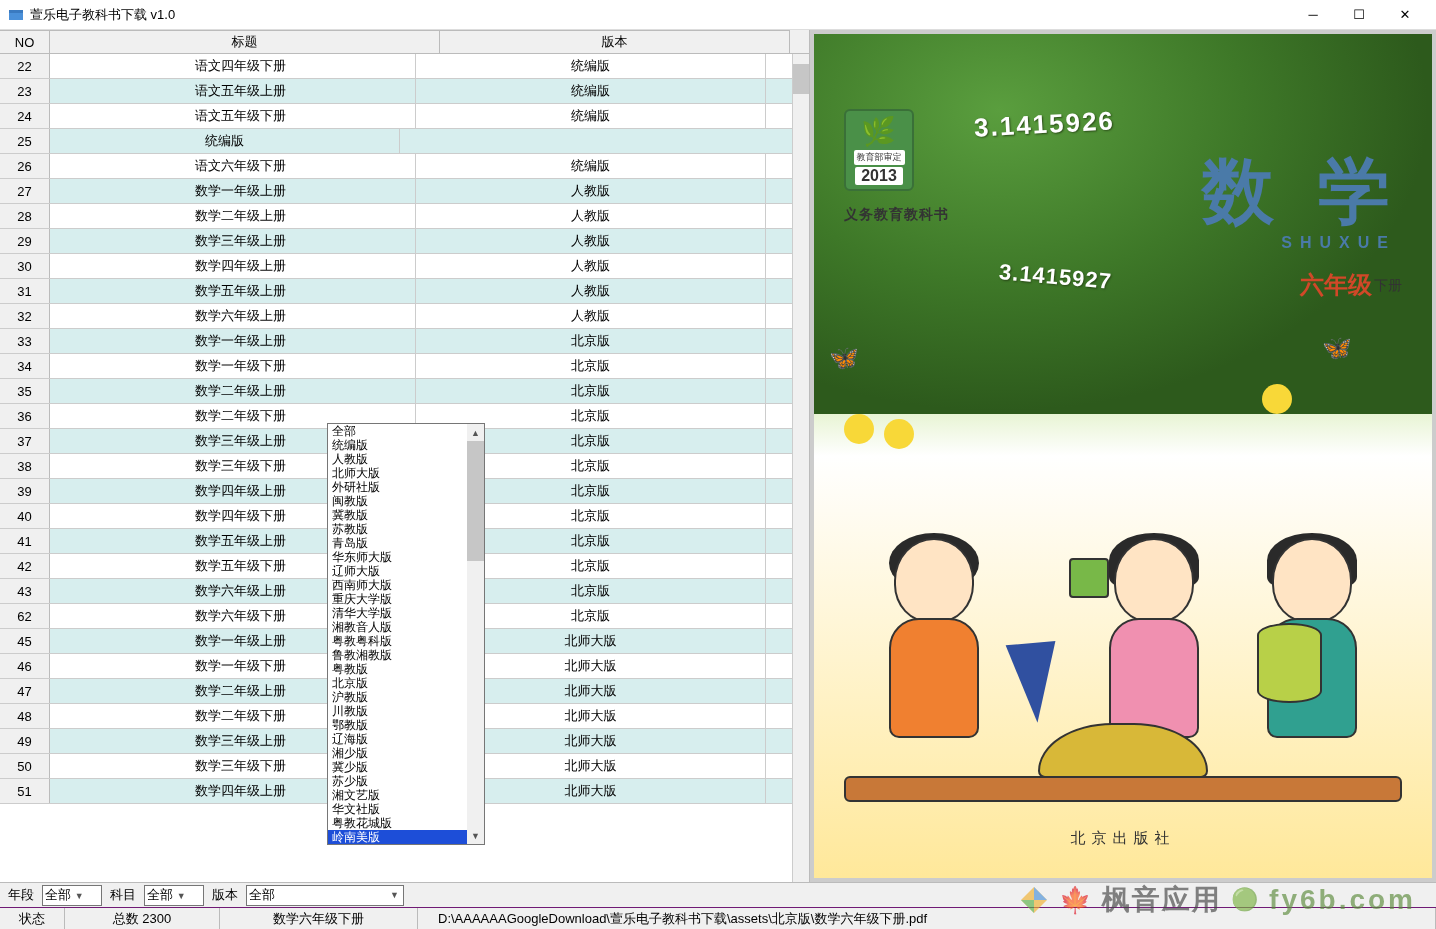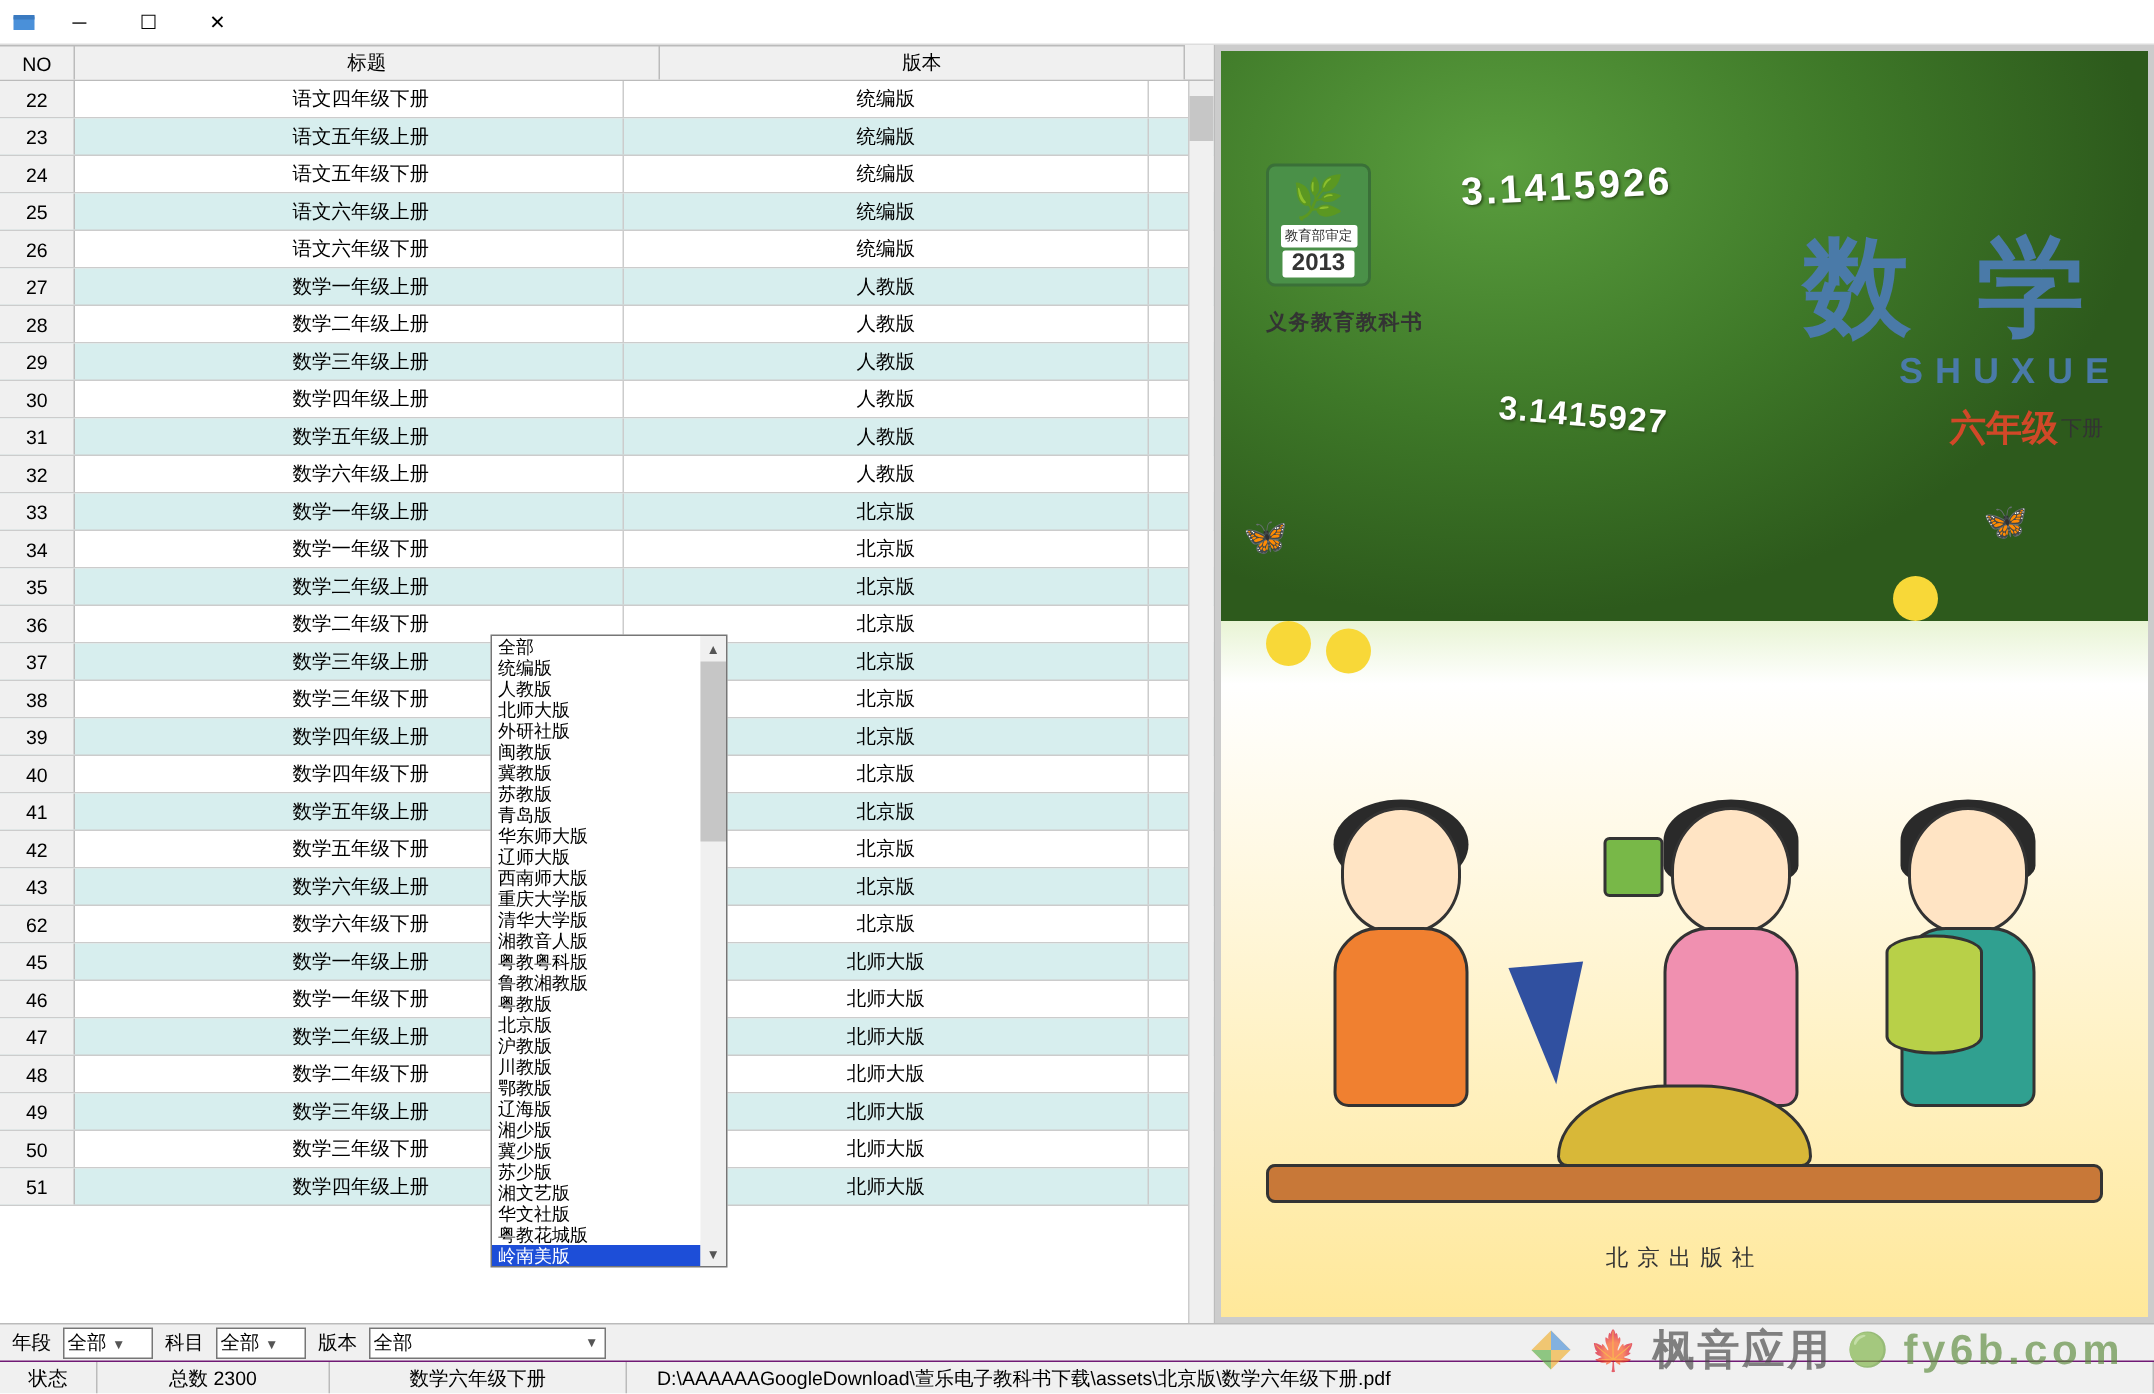--- a/index.html
+++ b/index.html
@@ -40,21 +40,21 @@
 .status-bar { height:22px; background:#f0f0f0; border-top:1px solid #701a75; display:flex; align-items:center; }
 .status-bar .seg { border-right:1px solid #bbb; padding:0 12px; line-height:22px; height:100%; }
 .status-bar .seg.first { width:65px; text-align:center; }
 .status-bar .seg.count { width:155px; text-align:center; }
 .status-bar .seg.name { width:198px; text-align:center; }
 .status-bar .seg.path { flex:1; padding-left:20px; }
 .preview { width:100%; height:100%; background:#fff; position:relative; overflow:hidden; }
 .book-cover { width:100%; height:100%; position:relative; background:linear-gradient(180deg,#c8e89a 0%,#e8f4d4 45%,#fff 50%,#ffe89a 100%); }
 .tree-area { position:absolute; top:0; left:0; right:0; height:45%; background:radial-gradient(ellipse at 30% 20%,#5a9e3e 0%,#3e7828 40%,#2d5a1c 70%); }
 .book-title { position:absolute; top:110px; right:30px; font-size:72px; color:#4a7aa8; font-weight:bold; letter-spacing:12px; }
-.book-sub { position:absolute; top:200px; right:18px; font-size:24px; color:#4a7aa8; letter-spacing:8px; font-weight:bold;margin-left:23px; }
+.book-sub { position:absolute; top:200px; right:36px; font-size:16px; color:#4a7aa8; letter-spacing:8px; font-weight:bold;margin-left:23px; }
 .book-grade { position:absolute; top:235px; right:60px; font-size:24px; color:#d14828; font-weight:bold; }
 .book-vol { position:absolute; top:243px; right:30px; font-size:14px; color:#333; }
 .pi-digits { position:absolute; top:75px; left:160px; font-size:26px; color:#fff; font-weight:bold; letter-spacing:2px; transform:rotate(-3deg); text-shadow:1px 1px 2px #2a4a18; }
 .pi-digits2 { position:absolute; top:230px; left:185px; font-size:22px; color:#fff; font-weight:bold; letter-spacing:1px; transform:rotate(5deg); text-shadow:1px 1px 2px #2a4a18; }
 .badge { position:absolute; top:75px; left:30px; width:70px; height:82px; background:#4a9048; border-radius:6px; display:flex; flex-direction:column; align-items:center; justify-content:center; color:#fff; border:2px solid #3a7038; }
 .badge .leaf { font-size:28px; }
 .badge .txt { font-size:9px; background:#fff; color:#333; padding:1px 3px; margin-top:2px; border-radius:2px; }
 .badge .year { font-size:16px; background:#fff; color:#333; padding:0 6px; font-weight:bold; border-radius:2px; margin-top:2px; }
 .edu-text { position:absolute; top:172px; left:30px; font-size:14px; color:#333; font-weight:bold; letter-spacing:1px; }
 .publisher { position:absolute; bottom:30px; left:50%; transform:translateX(-50%); font-size:15px; color:#333; letter-spacing:6px; }
@@ -89,20 +89,21 @@
 </head>
 <body>
 
 <div class="titlebar">
   <span class="app-icon">
     <svg viewBox="0 0 16 16">
         <rect x="1" y="4" width="14" height="9" fill="#4a90d9"></rect>
         <rect x="1" y="3" width="14" height="3" fill="#3a7ac0"></rect>
       </svg>
   </span>
+  <span class="title">萱乐电子教科书下载 v1.0</span>
   <span class="win-btn">─</span>
   <span class="win-btn">☐</span>
   <span class="win-btn">✕</span>
 </div>
 
 <div class="main">
   <div class="left">
     <div class="grid-header">
       <div class="th no">NO</div>
       <div class="th title-col">标题</div>
@@ -119,21 +120,20 @@
           <div class="cell title-col">语文五年级上册</div>
           <div class="cell ver-col">统编版</div>
         </div>
         <div class="row even">
           <div class="cell no">24</div>
           <div class="cell title-col">语文五年级下册</div>
           <div class="cell ver-col">统编版</div>
         </div>
         <div class="row odd">
           <div class="cell no">25</div>
-          <div class="cell title-col">语文六年级上册</div>
           <div class="cell ver-col">统编版</div>
         </div>
         <div class="row even">
           <div class="cell no">26</div>
           <div class="cell title-col">语文六年级下册</div>
           <div class="cell ver-col">统编版</div>
         </div>
         <div class="row odd">
           <div class="cell no">27</div>
           <div class="cell title-col">数学一年级上册</div>

